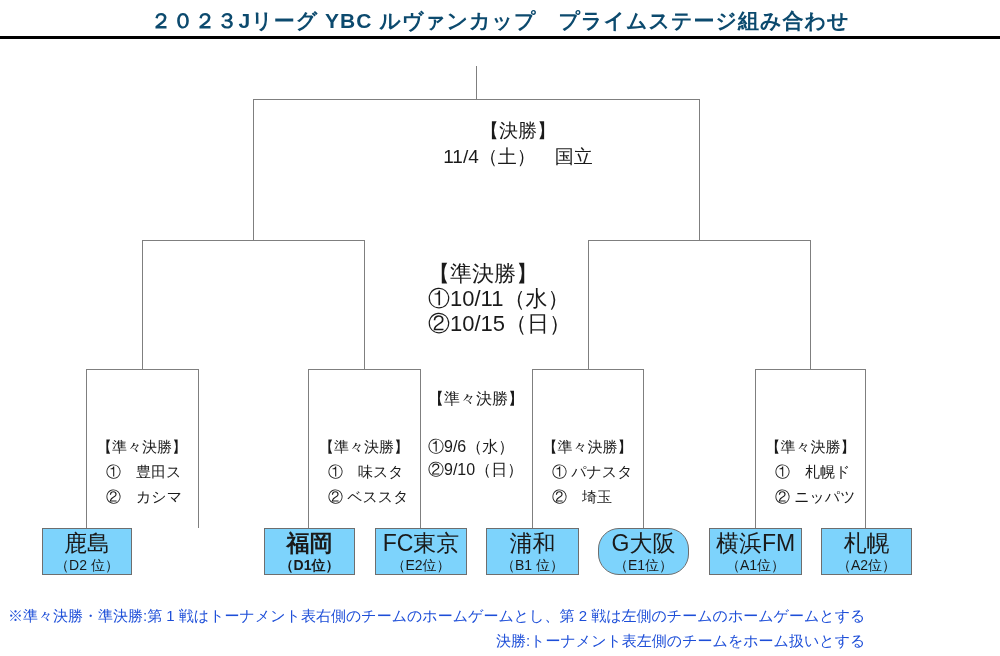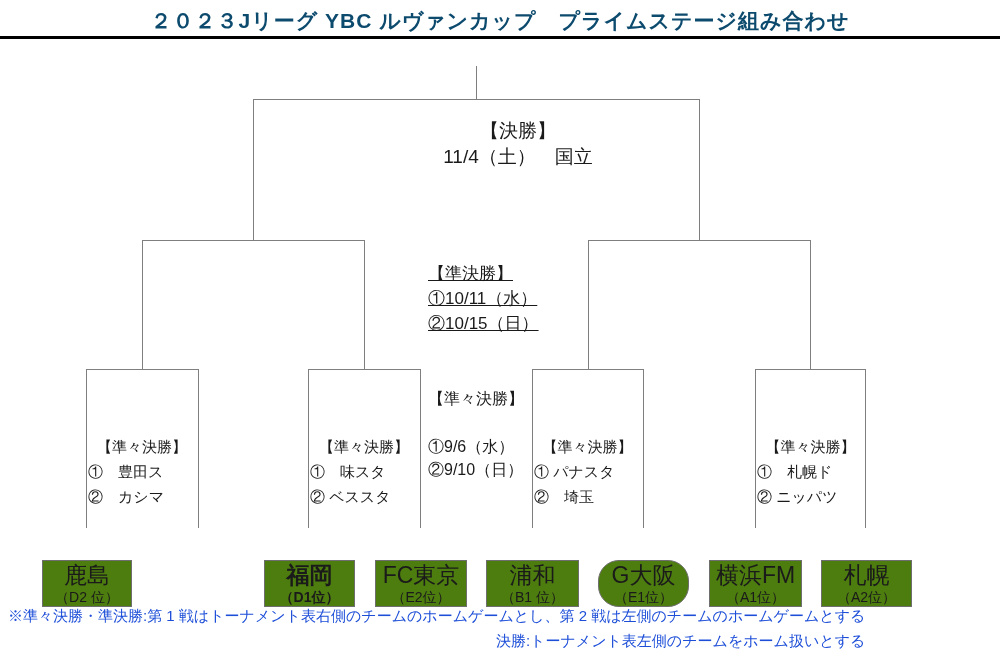--- a/index.html
+++ b/index.html
@@ -22,34 +22,34 @@
   }
   .title-rule { position: absolute; top: 36px; left: 0; width: 1000px; height: 3px; background: #000; }
 
   .final-label {
     position: absolute; left: 253px; top: 118px; width: 530px;
     text-align: center; font-size: 19px; line-height: 26px;
   }
 
   .sf-label {
     position: absolute; left: 428px; top: 261px;
-    font-size: 17px; line-height: 25px; text-decoration: underline;
+    font-size: 22px; line-height: 25px;
   }
 
   .qf-sched { position: absolute; left: 428px; top: 387px; font-size: 16px; line-height: 23px; }
   .qf-sched .hd { margin-bottom: 25px; }
 
   .qf-block { position: absolute; top: 434px; font-size: 15px; line-height: 25px; }
   .qf-block .hd { text-align: center; }
-  .qf-block .leg { padding-left: 0; white-space: nowrap; }
+  .qf-block .leg { padding-left: 18px; white-space: nowrap; }
 
   .team-box {
     position: absolute; top: 528px; height: 45px;
-    border: 1px solid #6e6e6e; background: #4d7c0f;
-    text-align: center; box-sizing: content-box; margin-top: 32px;
+    border: 1px solid #6e6e6e; background: #7dd3fc;
+    text-align: center; box-sizing: content-box;
   }
   .team-name { font-size: 23px; line-height: 27px; margin-top: 1px; white-space: nowrap; }
   .team-seed { font-size: 14px; line-height: 16px; white-space: nowrap; }
 
   .notes { position: absolute; left: 8px; top: 603px; font-size: 15px; line-height: 25px; color: #1d4ed8; }
   .notes .note2 { margin-left: 14px; text-align: right; }
 </style>
 </head>
 <body>
 

